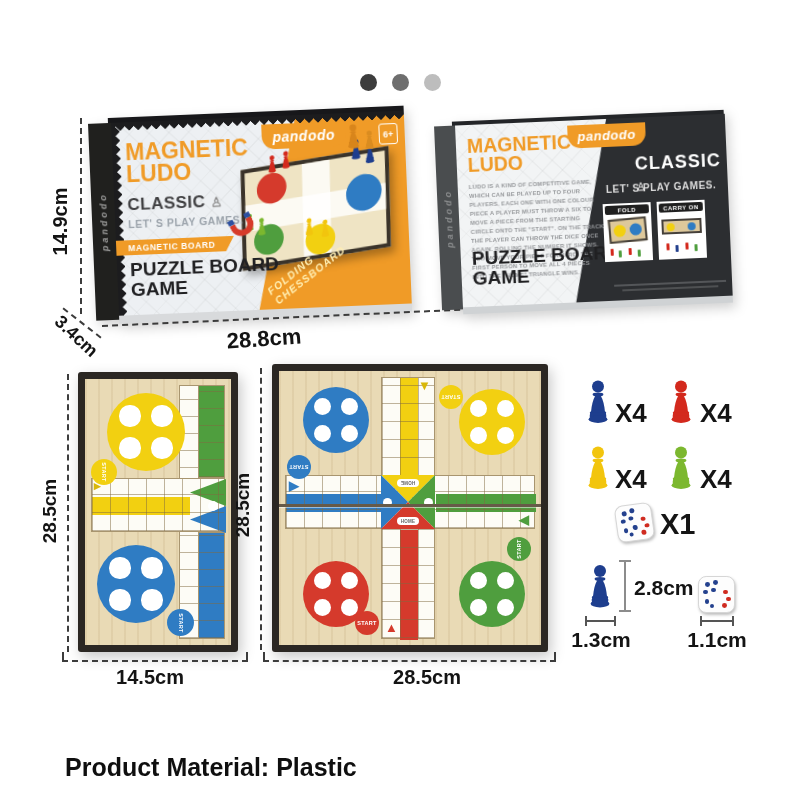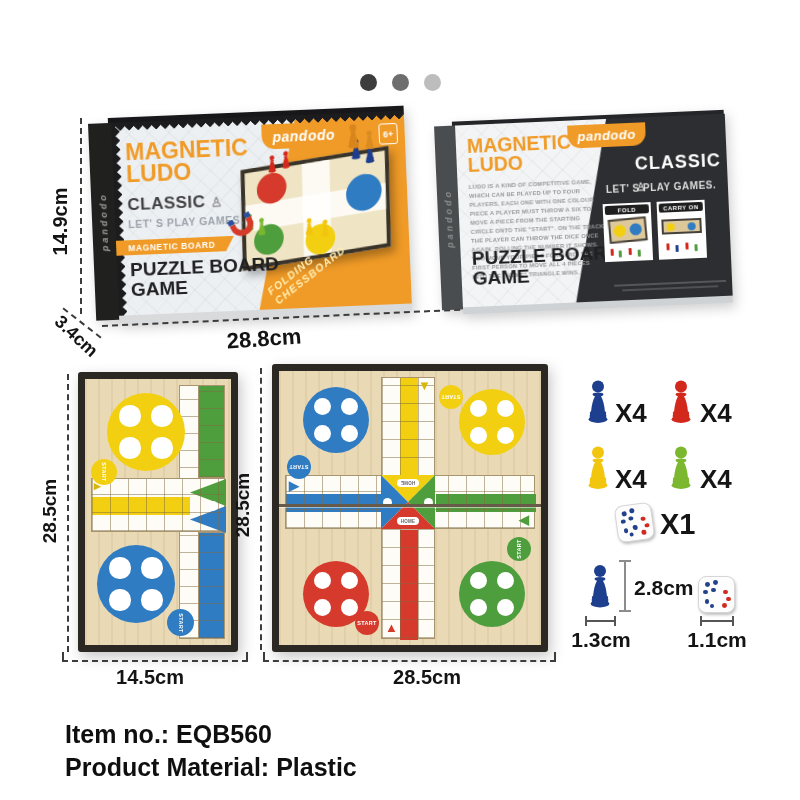--- a/index.html
+++ b/index.html
@@ -424,16 +424,15 @@
     <span class="dd b" style="left:34%;top:30%"></span>
     <span class="dd b" style="left:16%;top:62%"></span>
     <span class="dd b" style="left:30%;top:76%"></span>
     <span class="dd r" style="left:68%;top:36%"></span>
     <span class="dd r" style="left: 78%;top:56%"></span>
     <span class="dd r" style="left:66%;top:74%"></span>
   </div>
   <div class="ibeam-h" style="left:700px;top:620px;width:33px"></div>
   <div class="dim" style="left:687px;top:628px;width:60px;text-align:center;font-size:21px;font-weight:700">1.1cm</div>
 
-  <div class="footerline" style="left:65px;top:720px">Item no.: EQB560</div>
   <div class="footerline" style="left:65px;top:753px">Product Material: Plastic</div>
 
 </div>
 
 </body></html>

